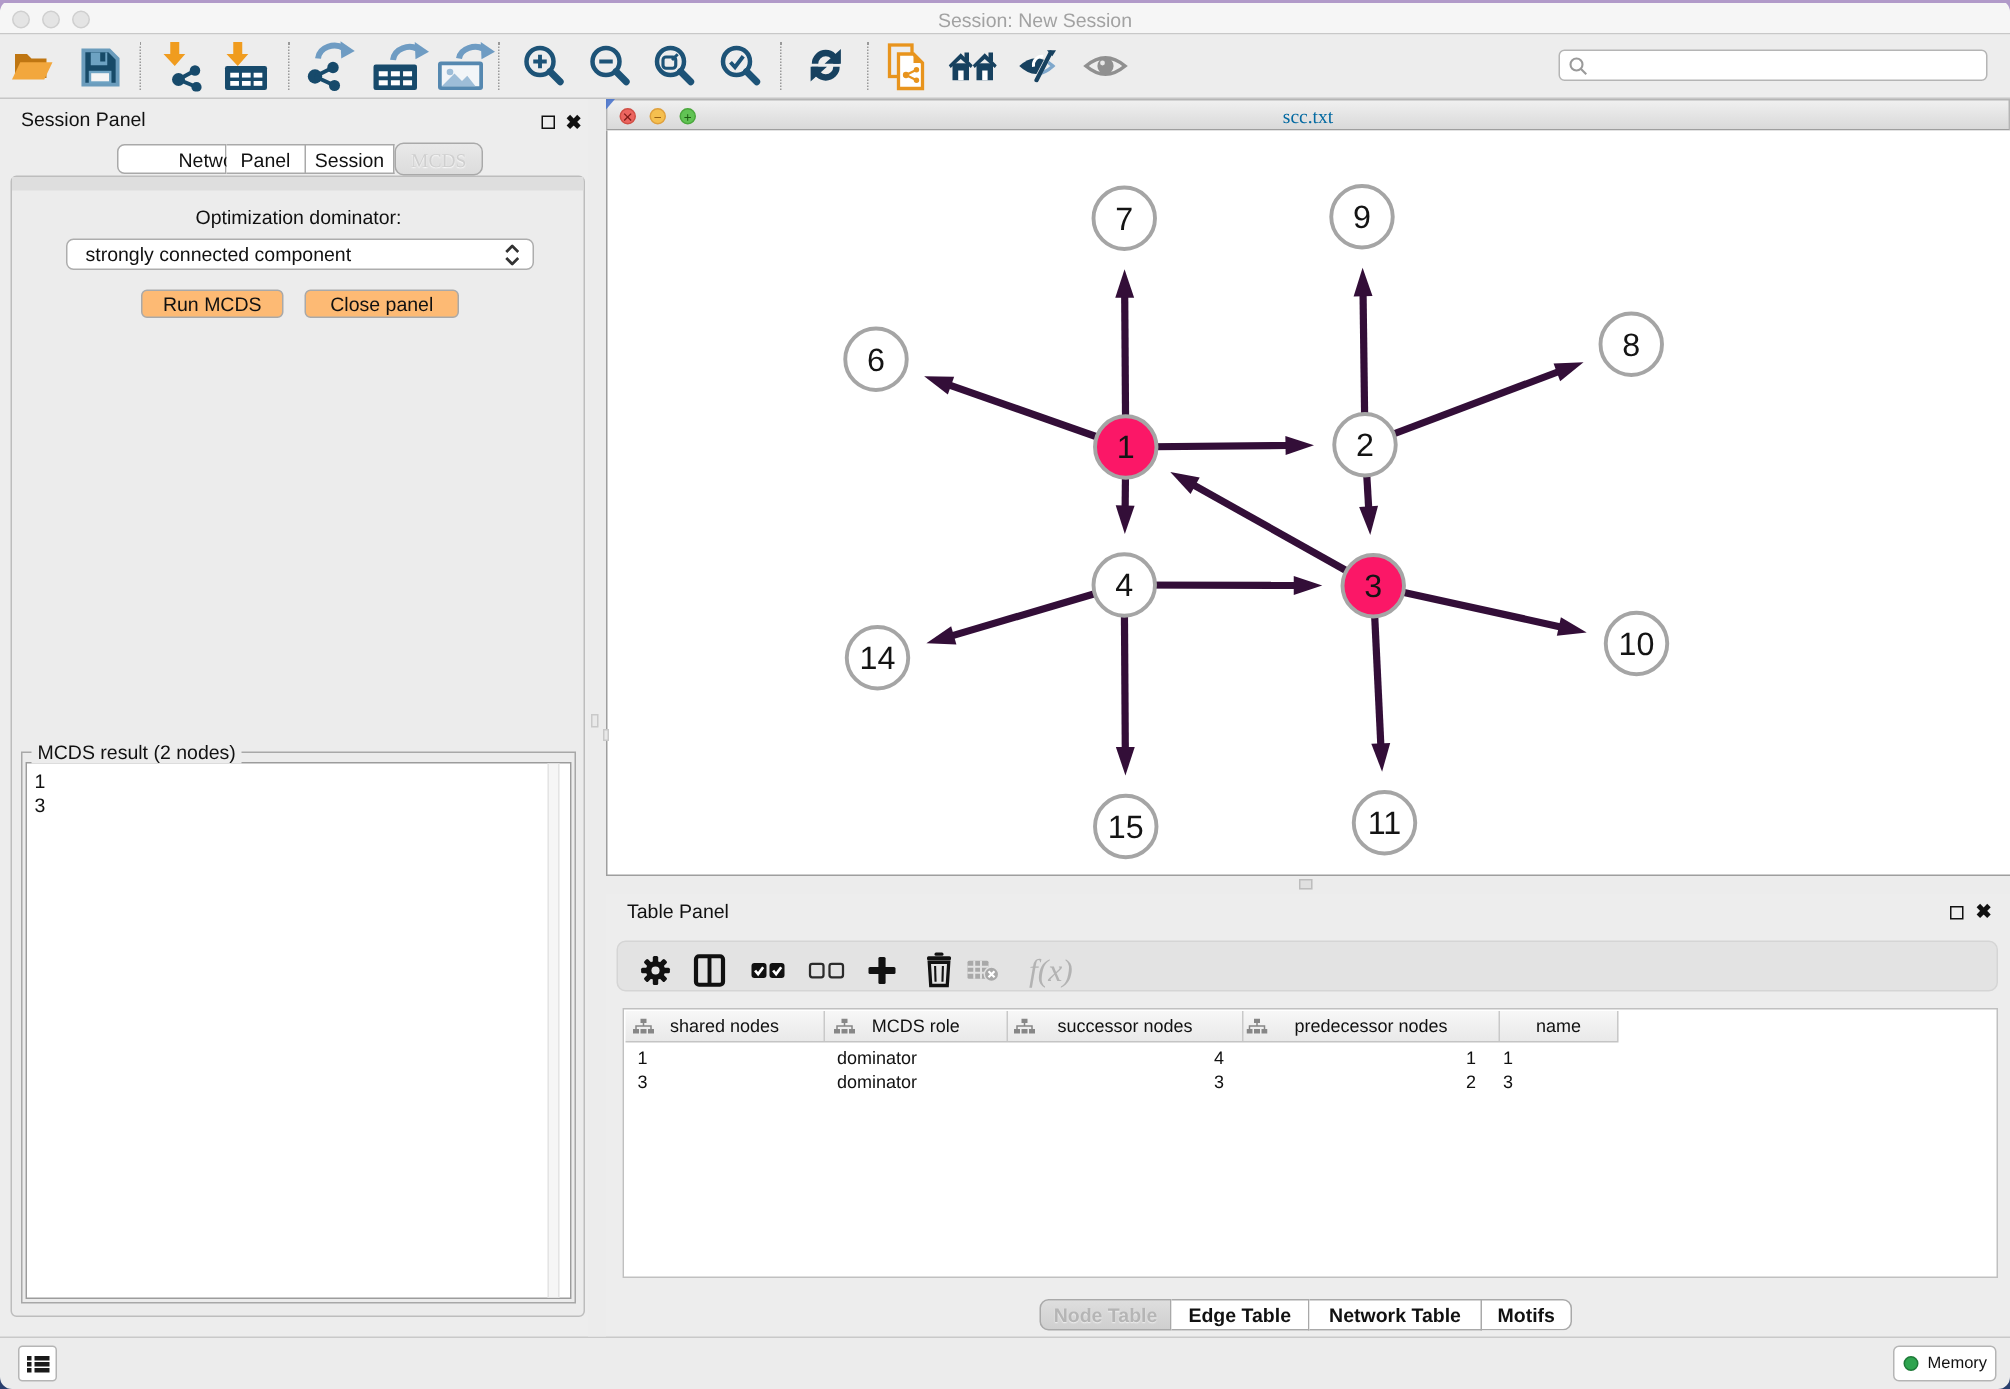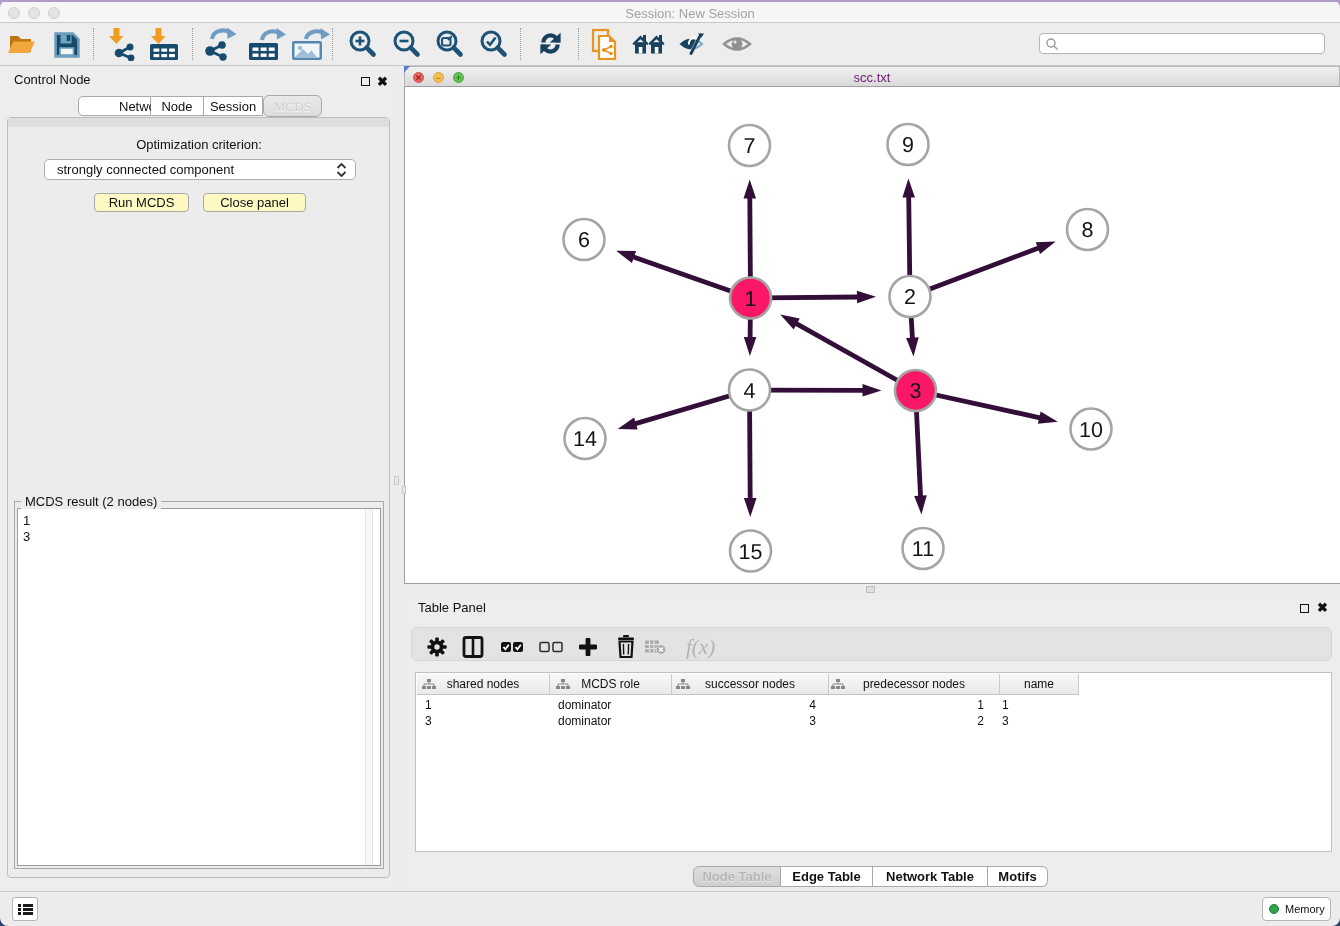--- a/index.html
+++ b/index.html
@@ -16,28 +16,28 @@
 #search svg{position:absolute;left:5px;top:3px;}
 
 #cp-title{left:14px;top:72px;font-size:13px;color:#111;}
 #cp-float{left:361px;top:77px;width:9px;height:9px;border:1.5px solid #111;}
 .xmark{font-size:13px;font-weight:bold;color:#111;}
 .seg{position:absolute;top:0;height:20px;background:#fff;border:1px solid #a9a9a9;color:#111;font-size:13px;text-align:center;line-height:19px;}
 #cp-box{left:7px;top:117px;width:383px;height:761px;border:1px solid #bdbdbd;border-radius:4px;background:#ececec;}
 #cp-strip{left:8px;top:118px;width:381px;height:9px;background:#dedede;}
 #opt-label{left:0px;top:137px;width:398px;text-align:center;font-size:13px;color:#111;}
 #dropdown{left:44px;top:159px;width:312px;height:21px;background:#fff;border:1px solid #adadad;border-radius:5px;font-size:13px;color:#111;line-height:19px;padding-left:12px;}
-.btn{position:absolute;height:19px;background:#fef9c3;border:1px solid #a9a9a9;border-radius:4px;font-size:13px;color:#111;text-align:center;line-height:17px;}
+.btn{position:absolute;height:19px;background:#fdba74;border:1px solid #a9a9a9;border-radius:4px;font-size:13px;color:#111;text-align:center;line-height:17px;}
 #groupbox{left:14px;top:501px;width:370px;height:368px;border:1px solid #a8a8a8;}
 #grouplabel{left:21px;top:494px;background:#ececec;padding:0 4px;font-size:13px;color:#111;}
 #resultarea{left:17px;top:508px;width:364px;height:358px;background:#fff;border:1px solid #9c9c9c;font-size:13px;color:#111;line-height:16px;padding:4px 0 0 5px;}
 #resultscroll{left:365px;top:509px;width:8px;height:356px;background:#f6f6f6;border-left:1px solid #e4e4e4;border-right:1px solid #e4e4e4;}
 #nettitle{left:404px;top:66px;width:936px;height:21px;background:linear-gradient(#f0f0f0,#d9d9d9);border:1px solid #b5b5b5;border-bottom:1px solid #9e9e9e;}
 .mac{position:absolute;top:72px;width:11px;height:11px;border-radius:50%;font-size:9px;line-height:11px;text-align:center;}
-#nettext{left:404px;top:70px;width:936px;text-align:center;font-size:13px;color:#701a75;}
+#nettext{left:404px;top:70px;width:936px;text-align:center;font-size:13px;color:#0369a1;font-family:Liberation Serif, serif;}
 #canvas{left:404px;top:87px;width:936px;height:497px;background:#fff;border-left:1px solid #9e9e9e;border-bottom:1px solid #9e9e9e;}
 #graph text{font-size:21.5px;fill:#141414;text-anchor:middle;font-family:"Liberation Sans",sans-serif;}
 #graph line{stroke:#330e38;stroke-width:4.8px;}
 #graph polygon{fill:#330e38;}
 #graph .plain{fill:#fff;stroke:#a5a5a5;stroke-width:2.6px;}
 #graph .pink{fill:#fb1767;stroke:#a5a5a5;stroke-width:2.6px;}
 
 #tp-title{left:418px;top:600px;font-size:13px;color:#111;}
 #tp-float{left:1300px;top:604px;width:9px;height:9px;border:1.5px solid #111;}
 #tp-toolbar{left:411px;top:627px;width:921px;height:34px;background:#e3e3e3;border:1px solid #d5d5d5;border-radius:6px;}
@@ -217,30 +217,30 @@
       <circle cx="13" cy="10" r="1.6" fill="#e8e8e8"></circle>
     </svg>
 </div>
 <div class="abs" id="search">
     <svg width="14" height="14" viewBox="0 0 14 14">
       <circle cx="6" cy="6" r="4" fill="none" stroke="#9a9a9a" stroke-width="1.4"></circle>
       <line x1="9" y1="9" x2="12.5" y2="12.5" stroke="#9a9a9a" stroke-width="1.4"></line>
     </svg>
   </div>
 
-<div class="abs" id="cp-title">Control Node</div>
+<div class="abs" id="cp-title">Session Panel</div>
 <div class="abs" id="cp-float"></div>
 <div class="abs xmark" style="left:377px;top:74px;">✖</div>
 <div class="abs" id="cp-box"></div>
 <div class="abs" id="cp-strip"></div>
 <div class="seg" style="top:96px;left:78px;width:73px;border-radius:5px 0 0 5px;padding-left:40px;">Network</div>
-<div class="seg" style="top:96px;left:151px;width:53px;border-left:none;">Node</div>
+<div class="seg" style="top:96px;left:151px;width:53px;border-left:none;">Panel</div>
 <div class="seg" style="top:96px;left:204px;width:59px;border-left:none;">Session</div>
 <div class="seg" style="left:263px;top:95px;width:59px;height:22px;line-height:21px;border-radius:6px;background:linear-gradient(#e9e9e9,#dcdcdc);color:#cfcfcf;text-shadow:0 1px 1px #ffffff;font-family:Liberation Serif, serif;">MCDS</div>
-<div class="abs" id="opt-label">Optimization criterion:</div>
+<div class="abs" id="opt-label">Optimization dominator:</div>
 <div class="abs" id="dropdown">strongly connected component
  <svg style="position:absolute;right:8px;top:3px;" width="11" height="14" viewBox="0 0 11 14">
       <path d="M1.5 5 L5.5 1 L9.5 5" fill="none" stroke="#333" stroke-width="1.8"></path>
       <path d="M1.5 9 L5.5 13 L9.5 9" fill="none" stroke="#333" stroke-width="1.8"></path>
     </svg>
 </div>
 <div class="btn" style="left:94px;top:193px;width:95px;">Run MCDS</div>
 <div class="btn" style="left:203px;top:193px;width:103px;">Close panel</div>
 <div class="abs" id="groupbox"></div>
 <div class="abs" id="resultarea">1<br>3</div>

